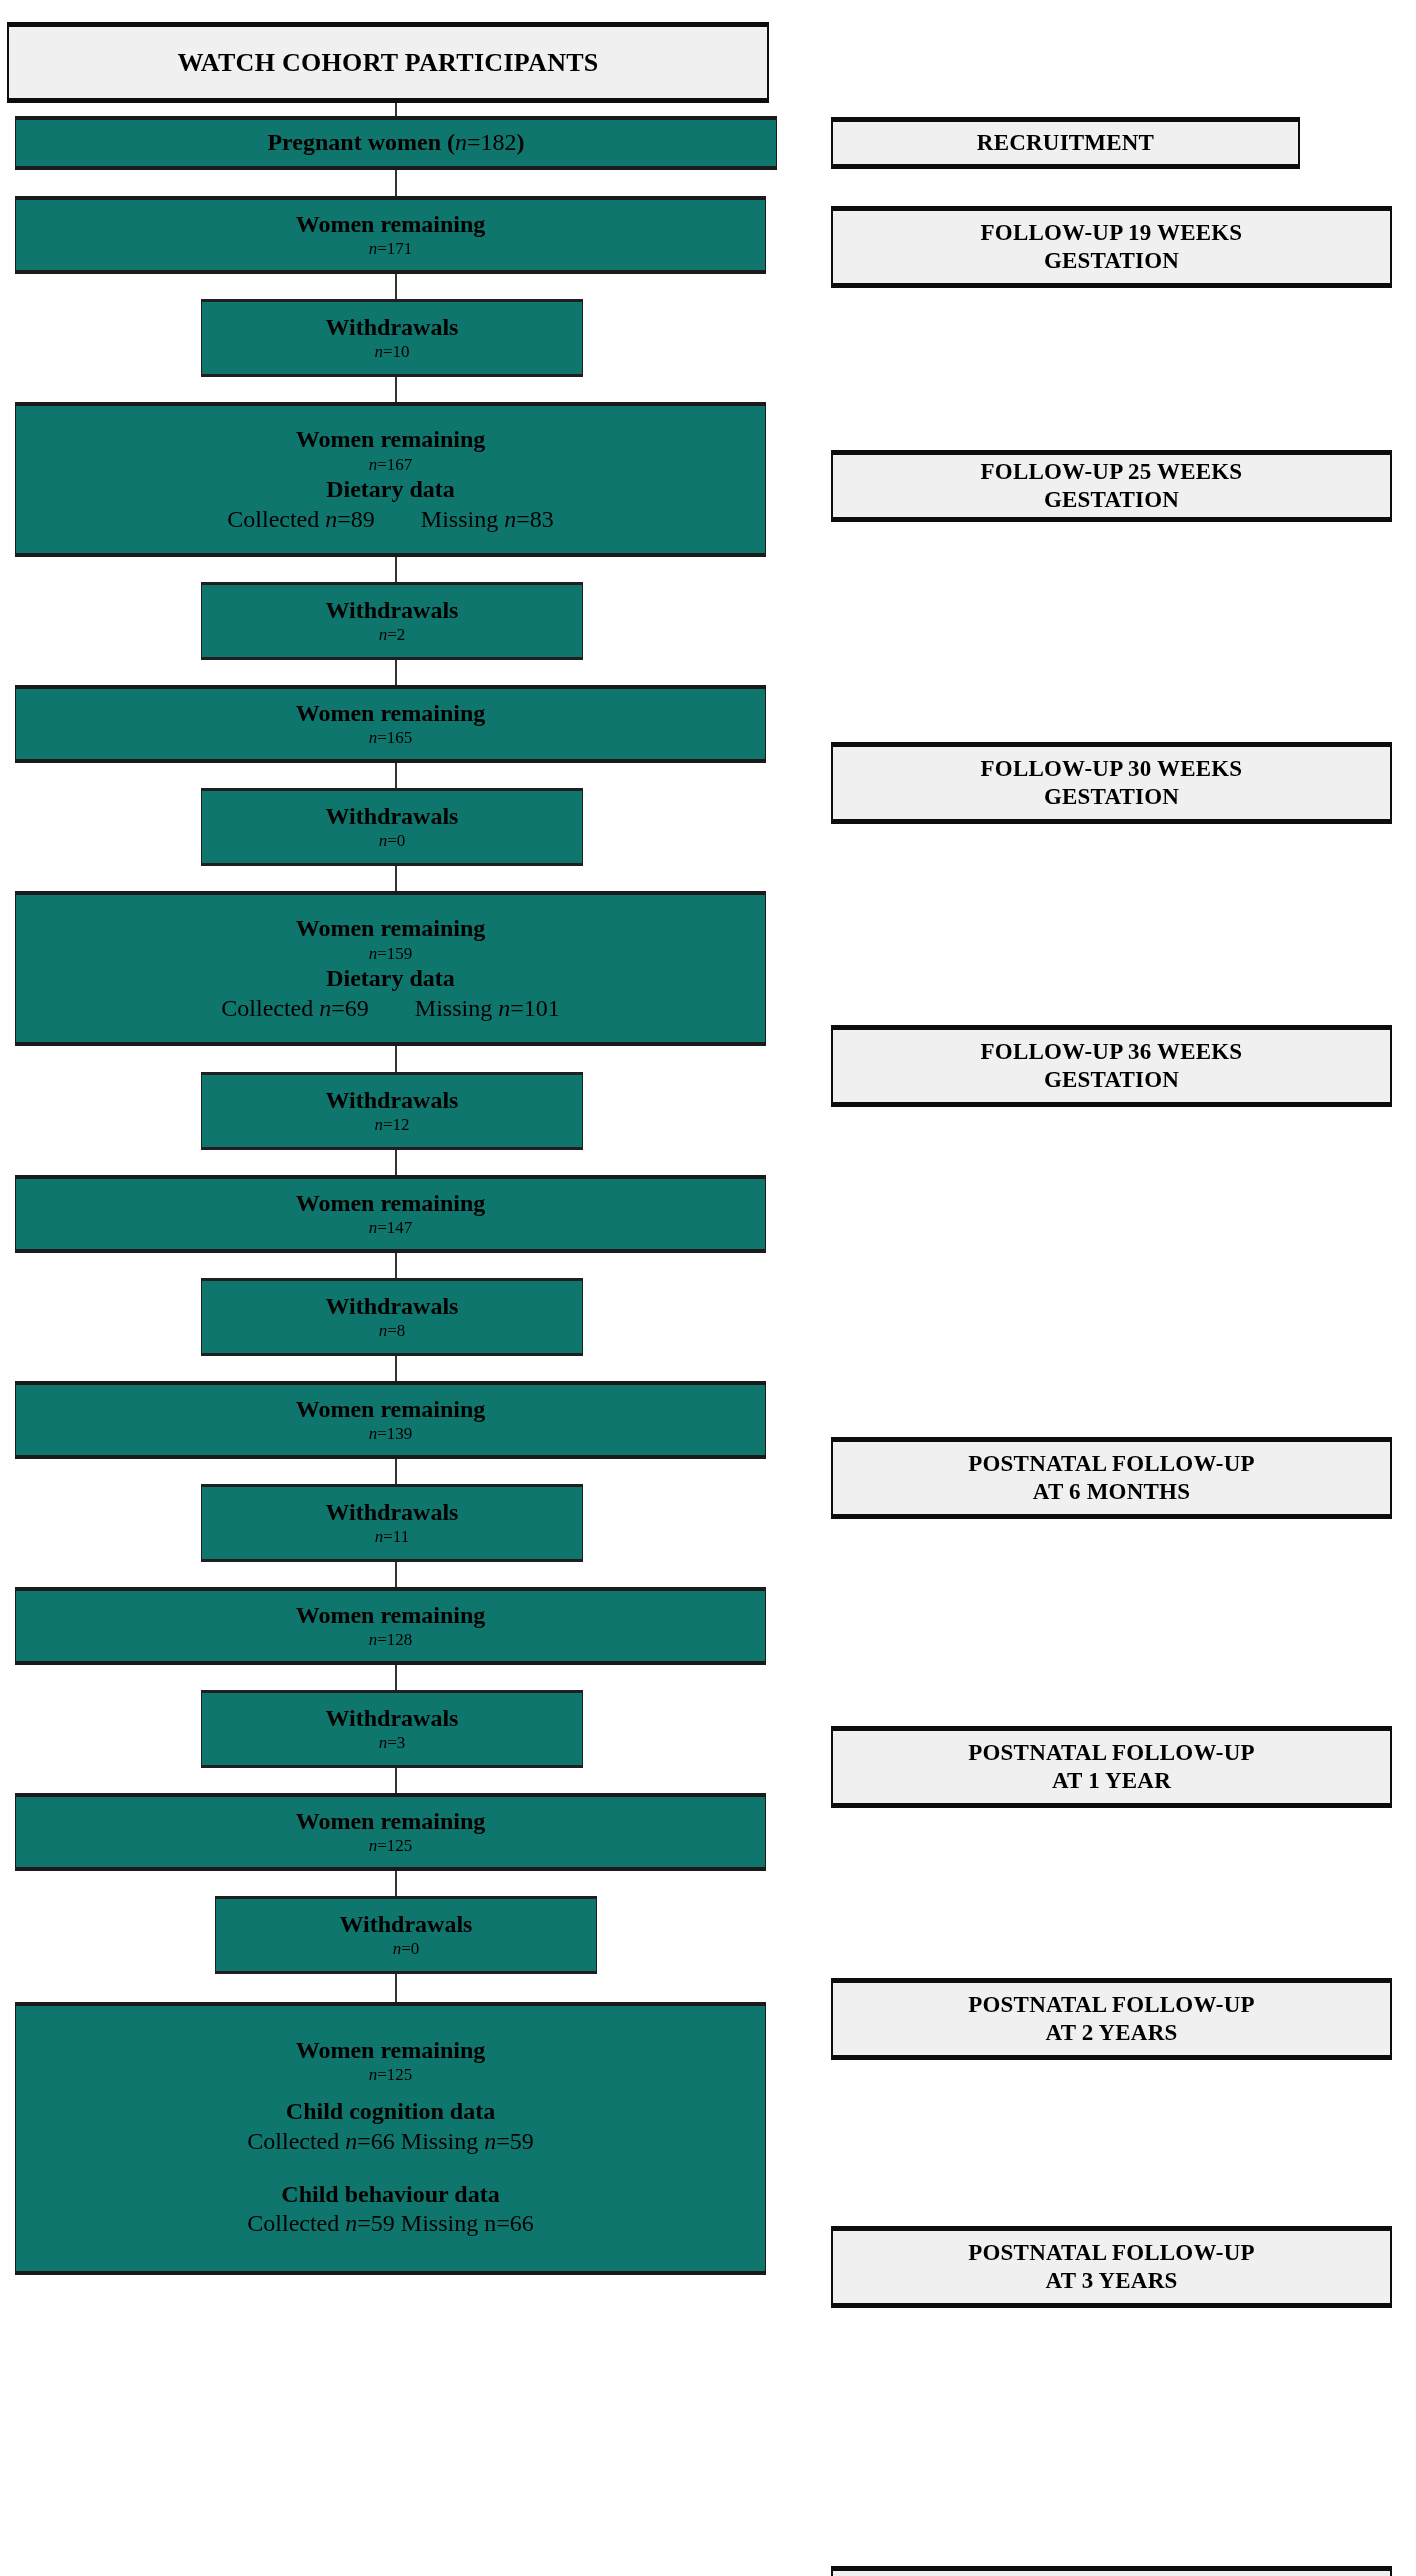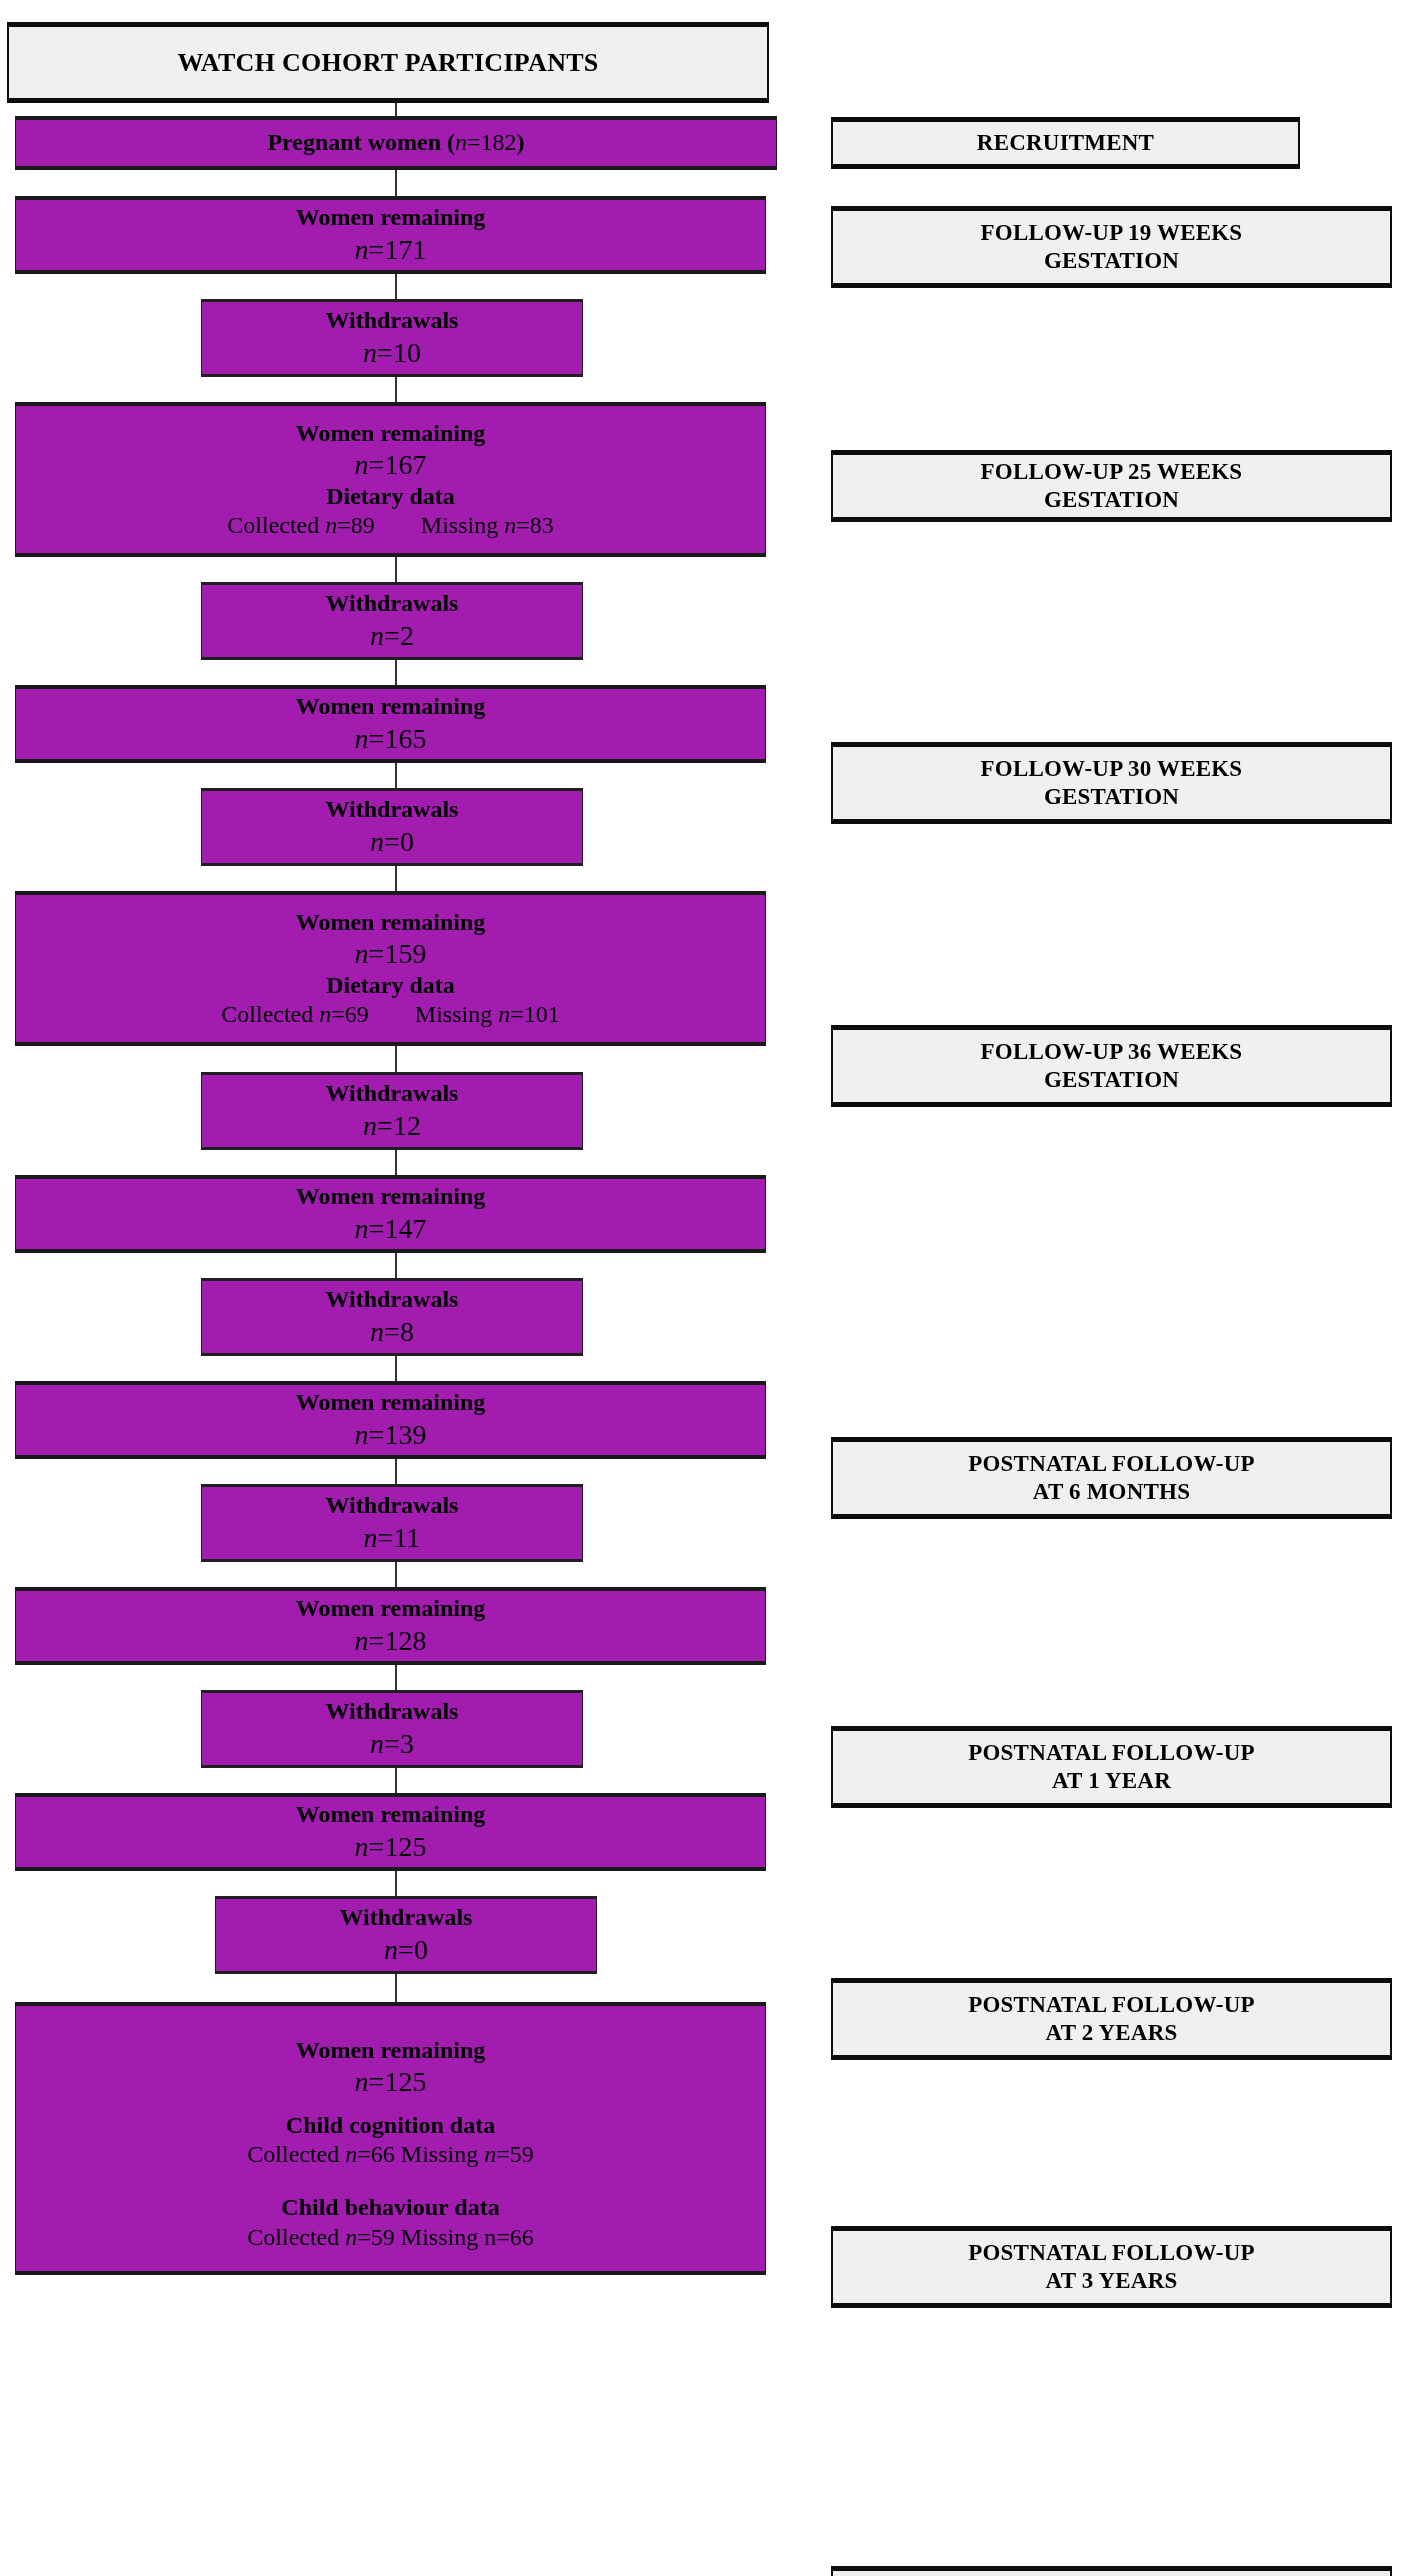--- a/index.html
+++ b/index.html
@@ -16,21 +16,21 @@
     width: 1417px;
     height: 2919px;
     background: #ffffff;
     overflow: hidden;
   }
 
   
   .box {
     position: absolute;
     box-sizing: border-box;
-    background: #a21caf;
+    background: #0f766e;
     border: 1.5px solid #1a1a1a;
     border-top-width: 4.6px;
     border-bottom-width: 4.6px;
     display: flex;
     flex-direction: column;
     align-items: center;
     justify-content: center;
     text-align: center;
     line-height: 1.22;
     z-index: 3;
@@ -59,21 +59,21 @@
     font-size: 23px;
     letter-spacing: 0.2px;
     white-space: nowrap;
   }
   .lbl {
     font-weight: bold;
     font-size: 24px;
     white-space: nowrap;
   }
   .num {
-    font-size: 28px;
+    font-size: 17px;
     white-space: nowrap;
   }
   .num i, .inl i {
     font-style: italic;
   }
   .sub {
     font-weight: bold;
     font-size: 24px;
     white-space: nowrap;
   }

